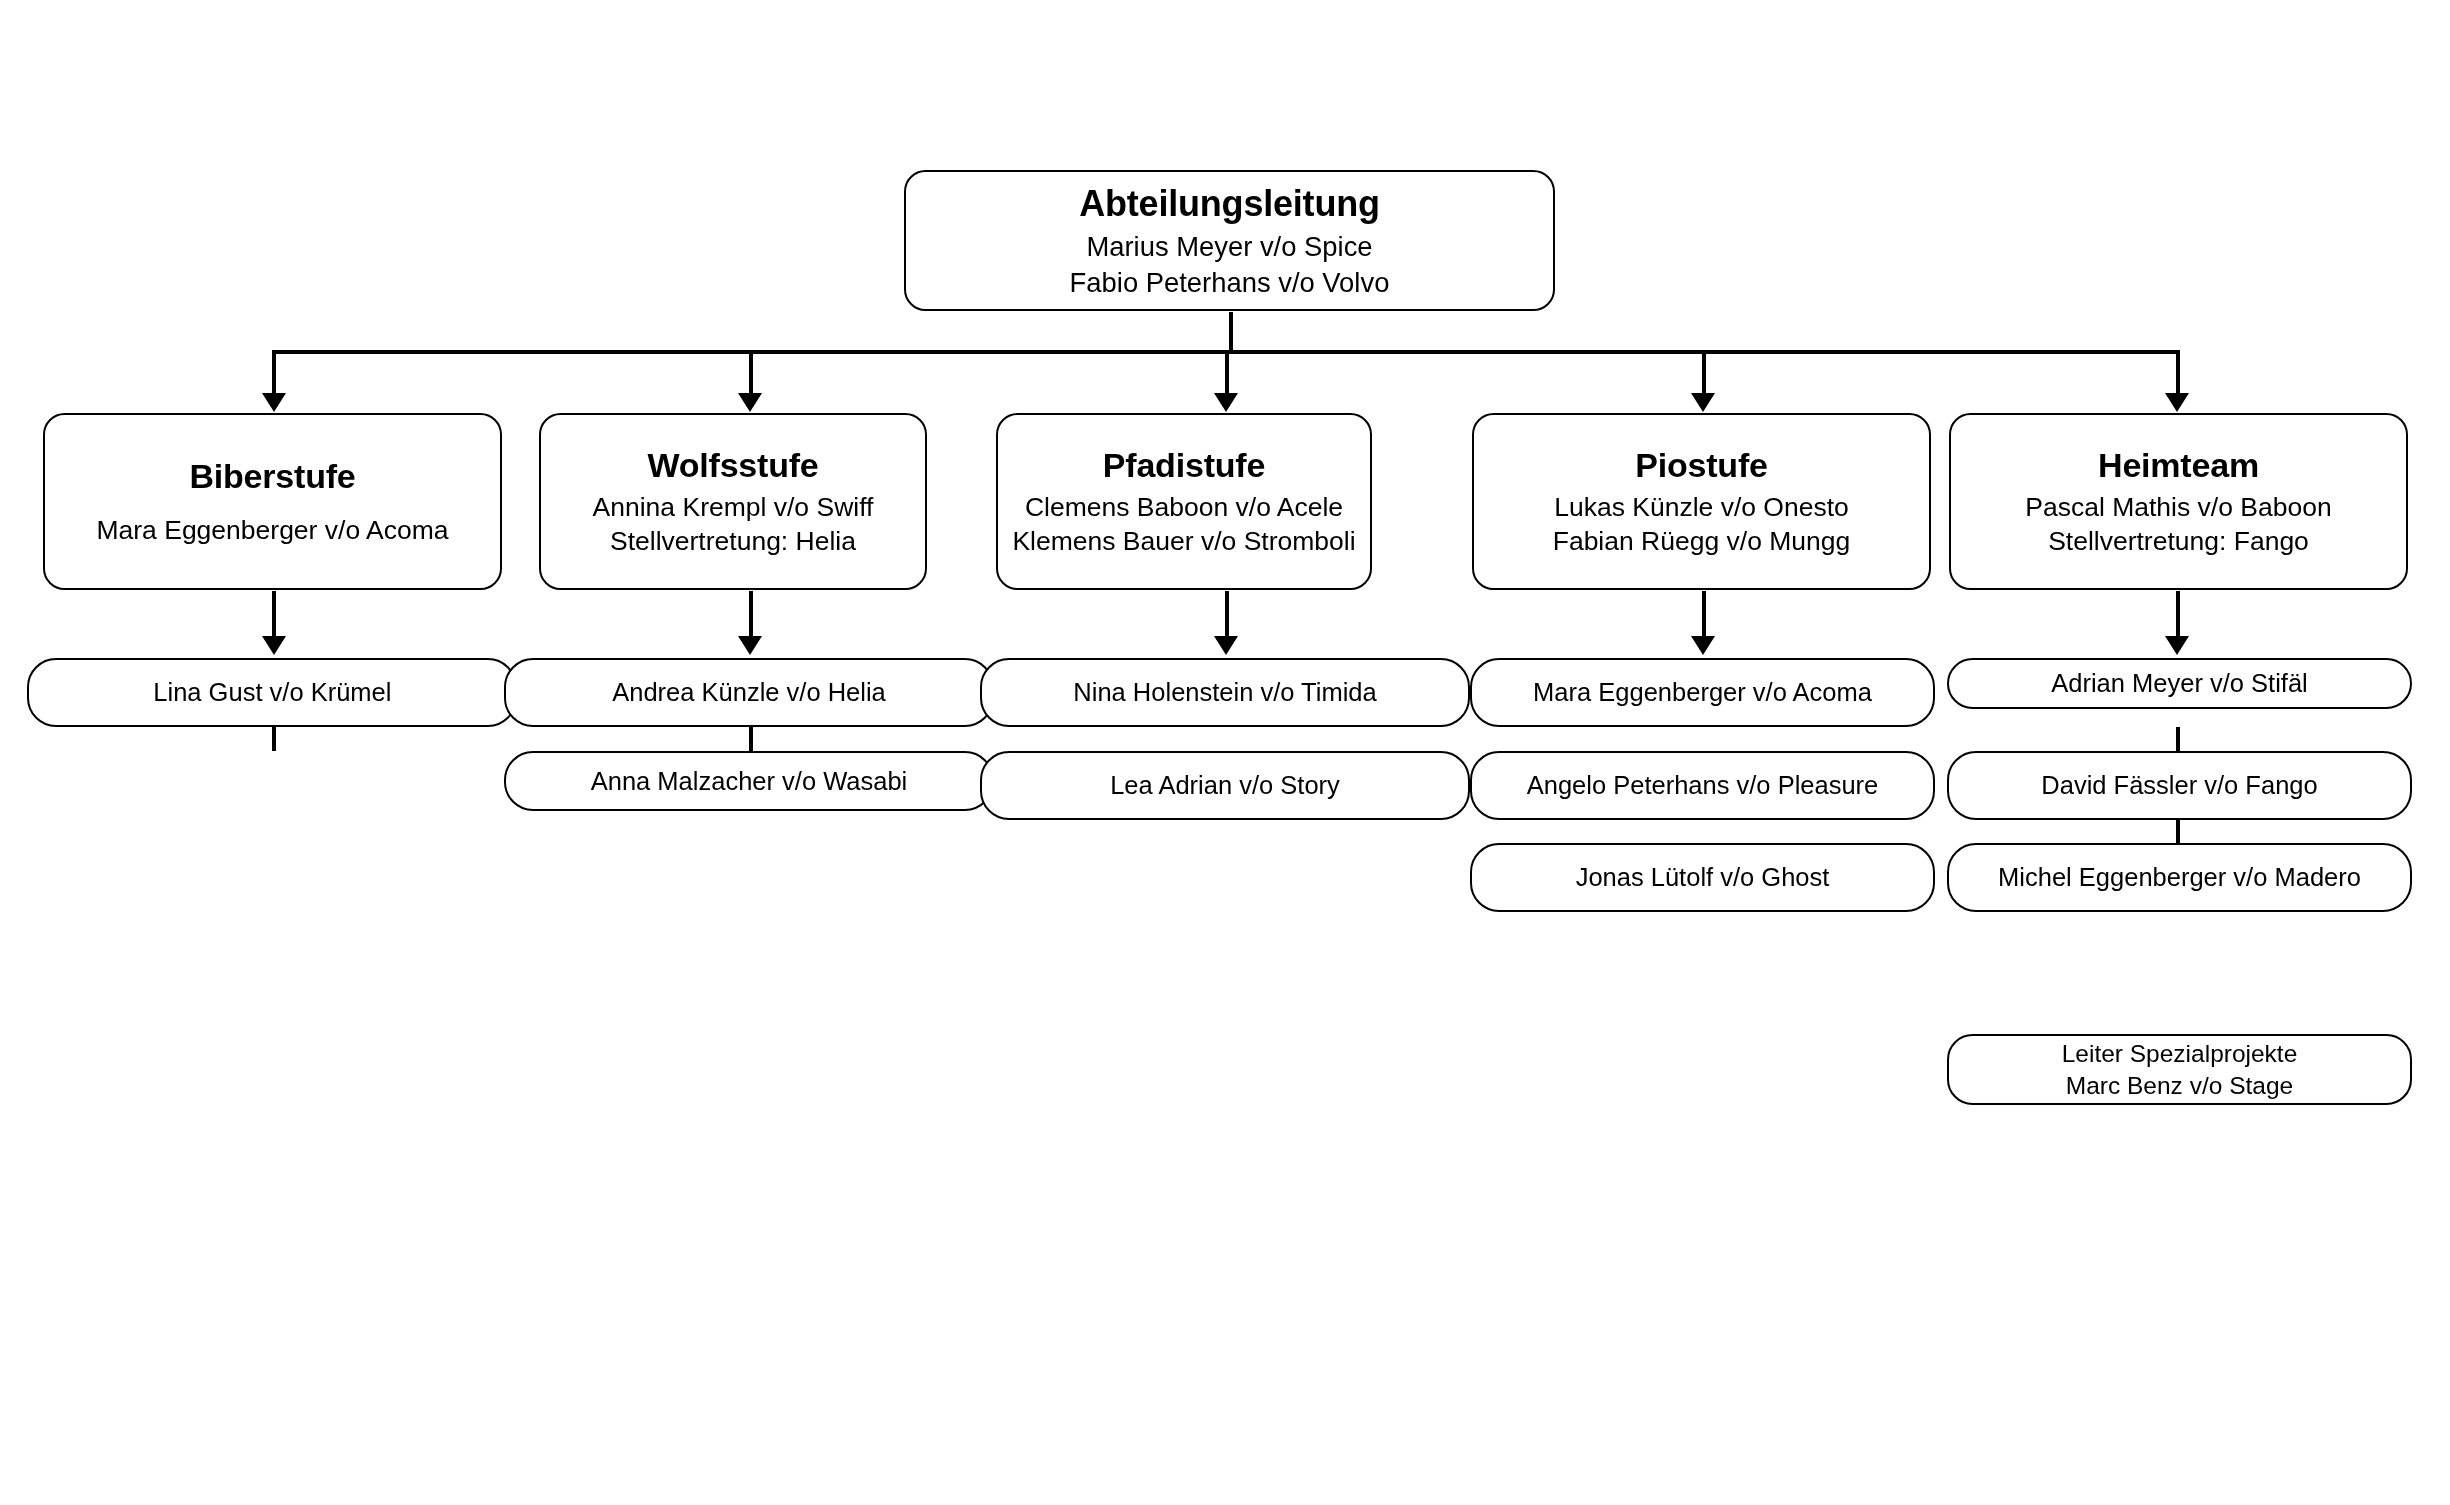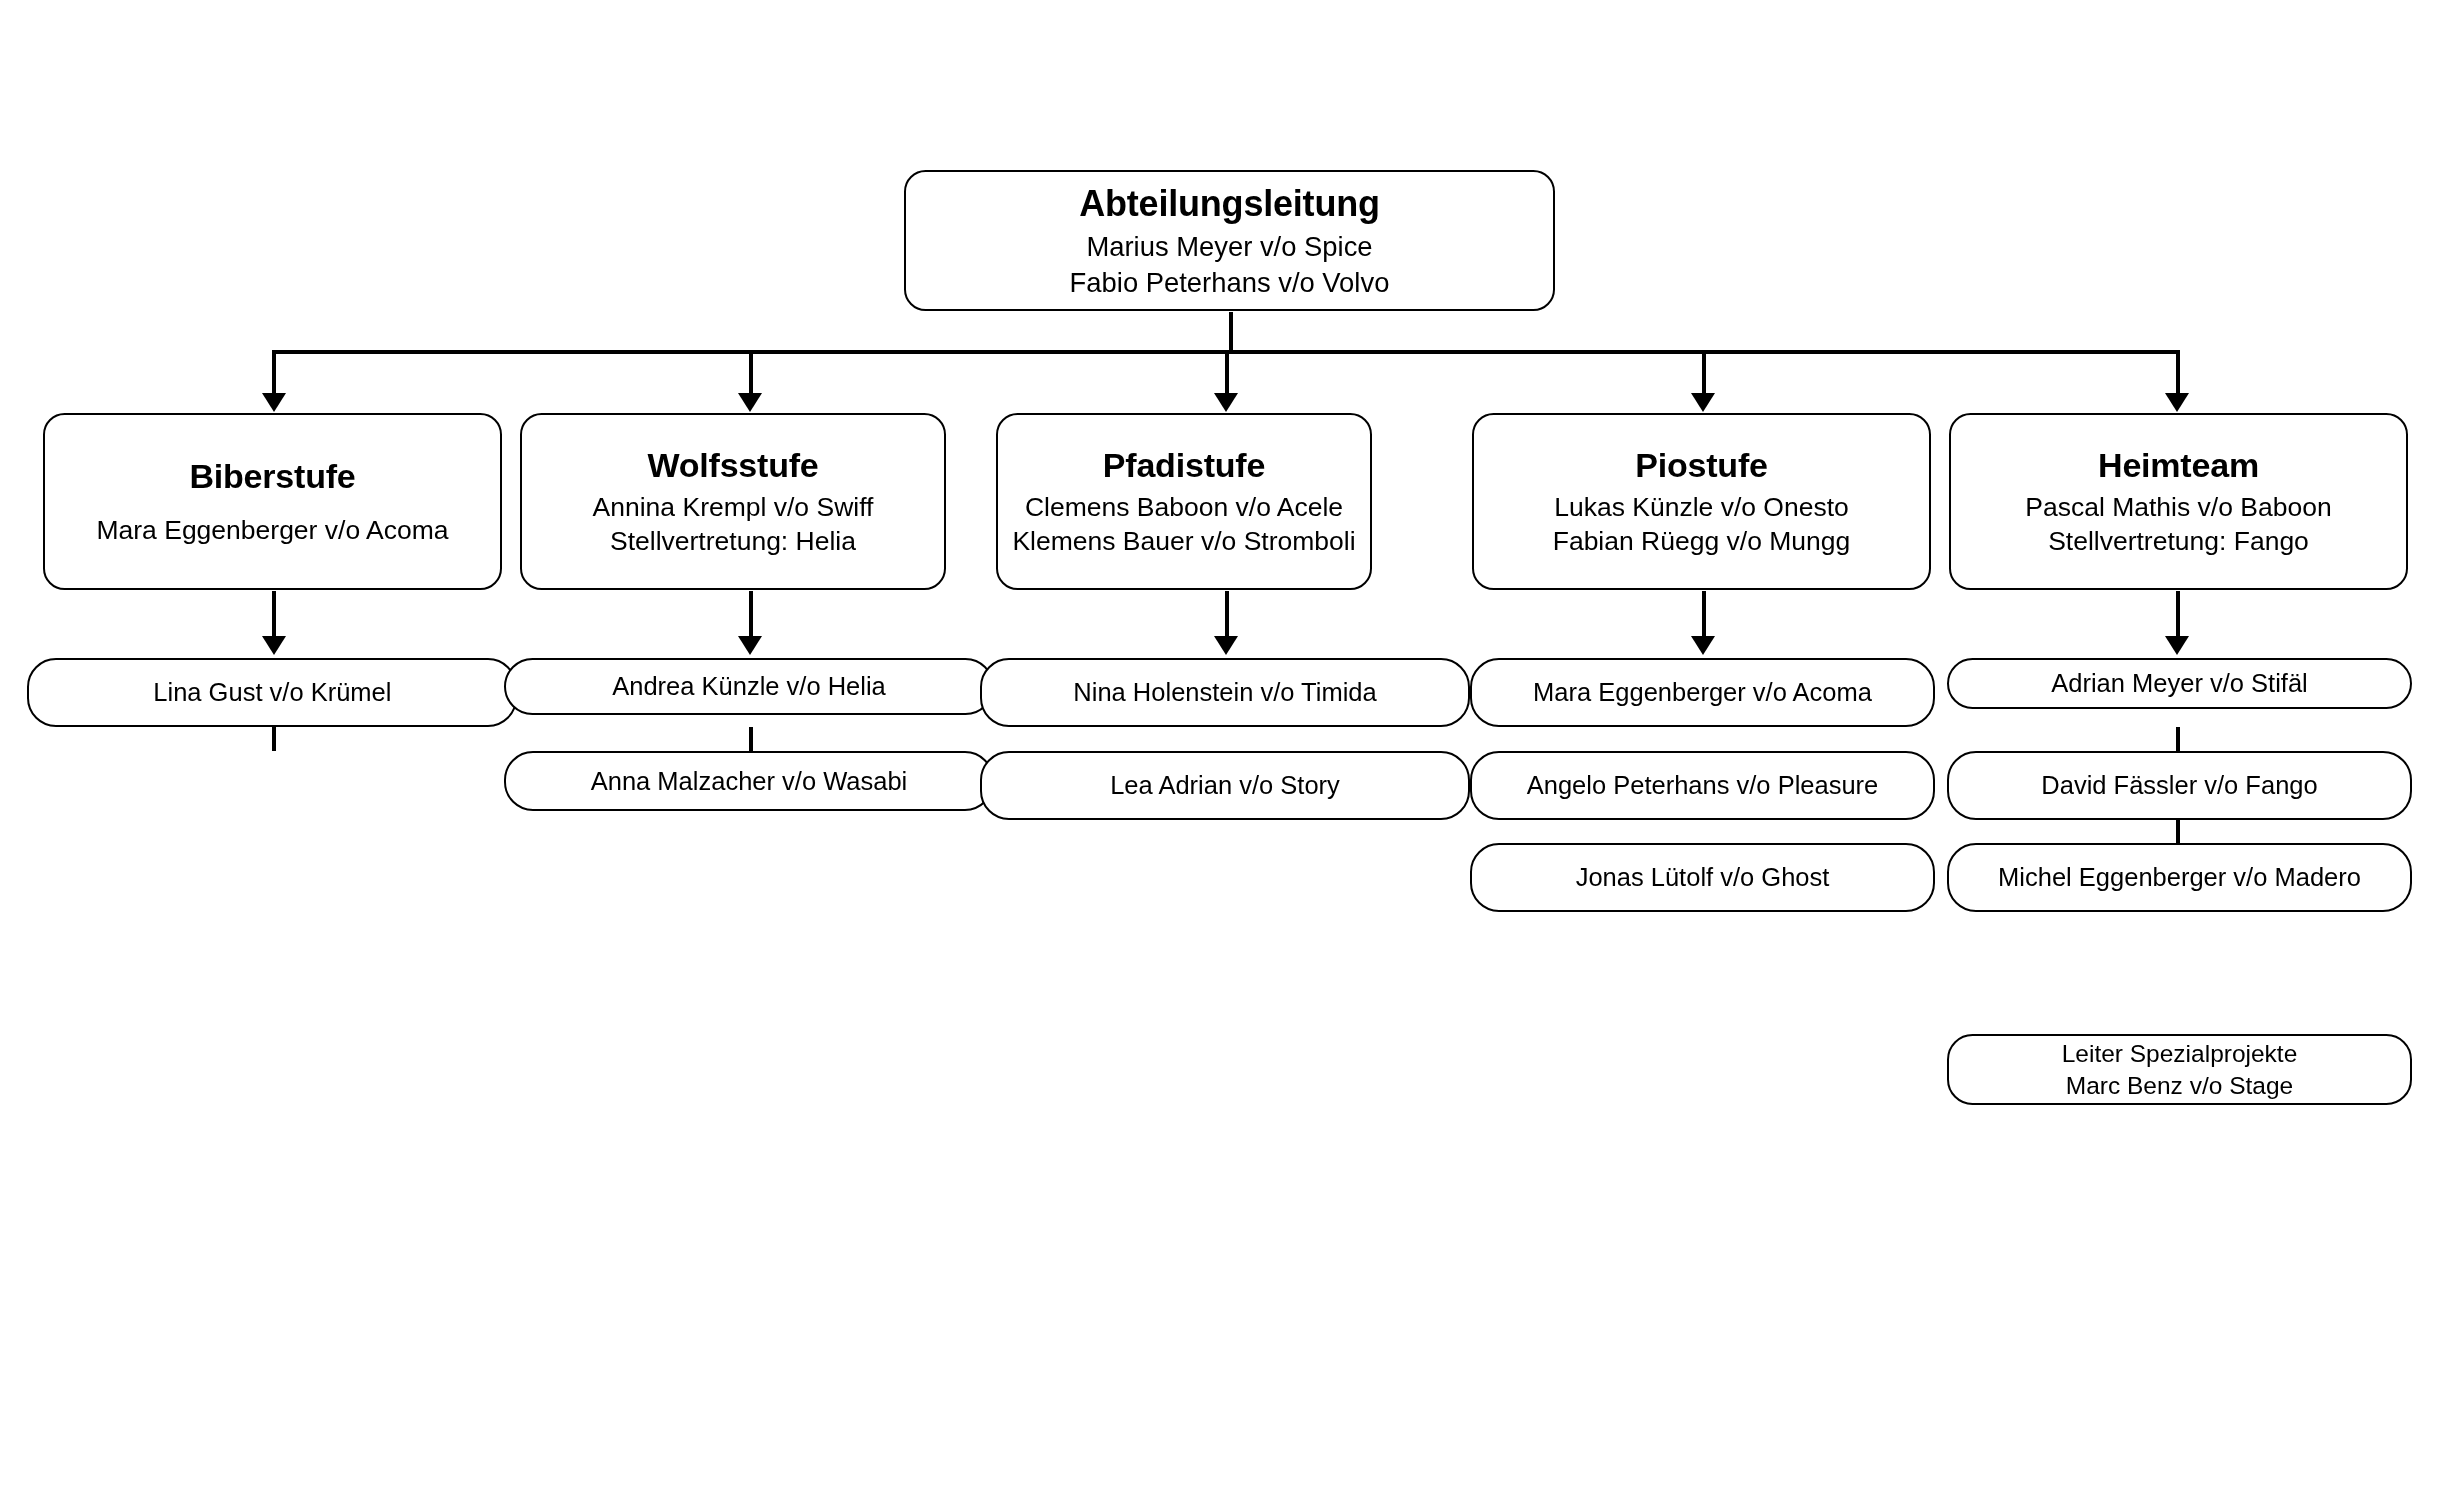--- a/index.html
+++ b/index.html
@@ -150,21 +150,21 @@
     <div class="title">Abteilungsleitung</div>
     <div class="sub">Marius Meyer v/o Spice</div>
     <div class="sub">Fabio Peterhans v/o Volvo</div>
   </div>
 
   <div class="node node--group" style="left:43px; top:373px; width:459px; height:177px;gap:12px;">
     <div class="title">Biberstufe</div>
     <div class="sub">Mara Eggenberger v/o Acoma</div>
   </div>
 
-  <div class="node node--group" style="left:520px; top:373px; width:426px; height:177px;">
+  <div class="node node--group" style="left:539px; top:373px; width:388px; height:177px;">
     <div class="title">Wolfsstufe</div>
     <div class="sub">Annina Krempl v/o Swiff</div>
     <div class="sub">Stellvertretung: Helia</div>
   </div>
 
   <div class="node node--group" style="left:996px; top:373px; width:376px; height:177px;text-align:center;">
     <div class="title">Pfadistufe</div>
     <div class="sub">Clemens Baboon v/o Acele</div>
     <div class="sub">Klemens Bauer v/o Stromboli</div>
   </div>
@@ -178,21 +178,21 @@
   <div class="node node--group" style="left:1949px; top:373px; width:459px; height:177px;">
     <div class="title">Heimteam</div>
     <div class="sub">Pascal Mathis v/o Baboon</div>
     <div class="sub">Stellvertretung: Fango</div>
   </div>
 
   <div class="node node--leaf" style="left:27.4px; top:618px; width:490px; height:69px;">
     <div class="sub">Lina Gust v/o Krümel</div>
   </div>
 
-  <div class="node node--leaf" style="left:504px; top:618px; width:490px; height:57px;">
+  <div class="node node--leaf" style="left:504px; top:618px; width:490px; height:69px;">
     <div class="sub">Andrea Künzle v/o Helia</div>
   </div>
   <div class="node node--leaf" style="left:504px; top:711px; width:490px; height:60px;">
     <div class="sub">Anna Malzacher v/o Wasabi</div>
   </div>
 
   <div class="node node--leaf" style="left:980px; top:618px; width:490px; height:69px;">
     <div class="sub">Nina Holenstein v/o Timida</div>
   </div>
   <div class="node node--leaf" style="left:980px; top:711px; width:490px; height:69px;">

